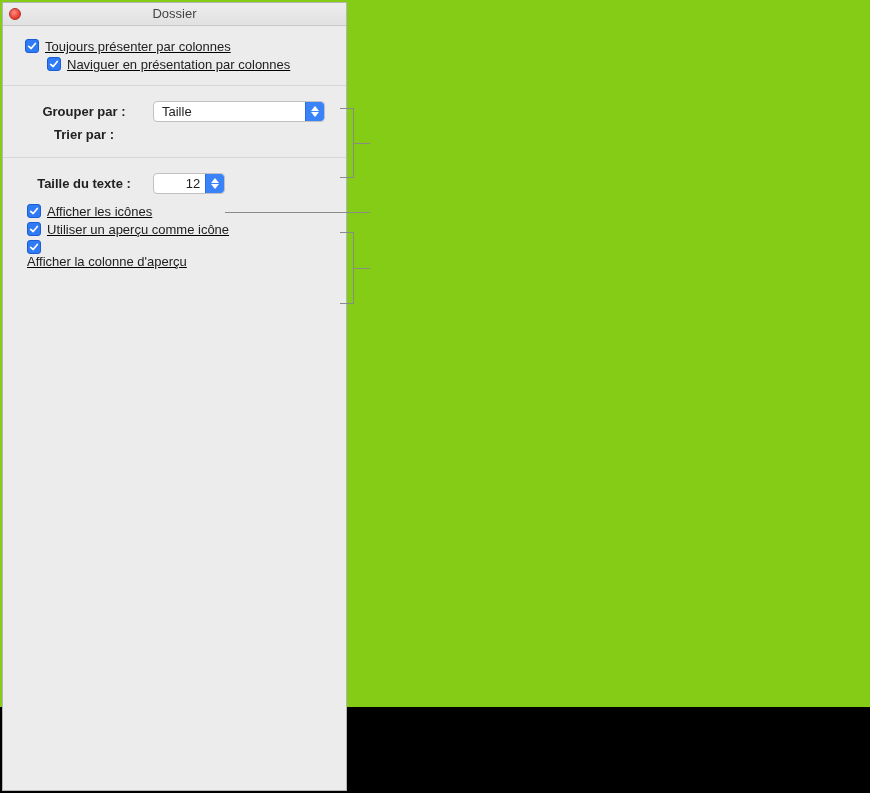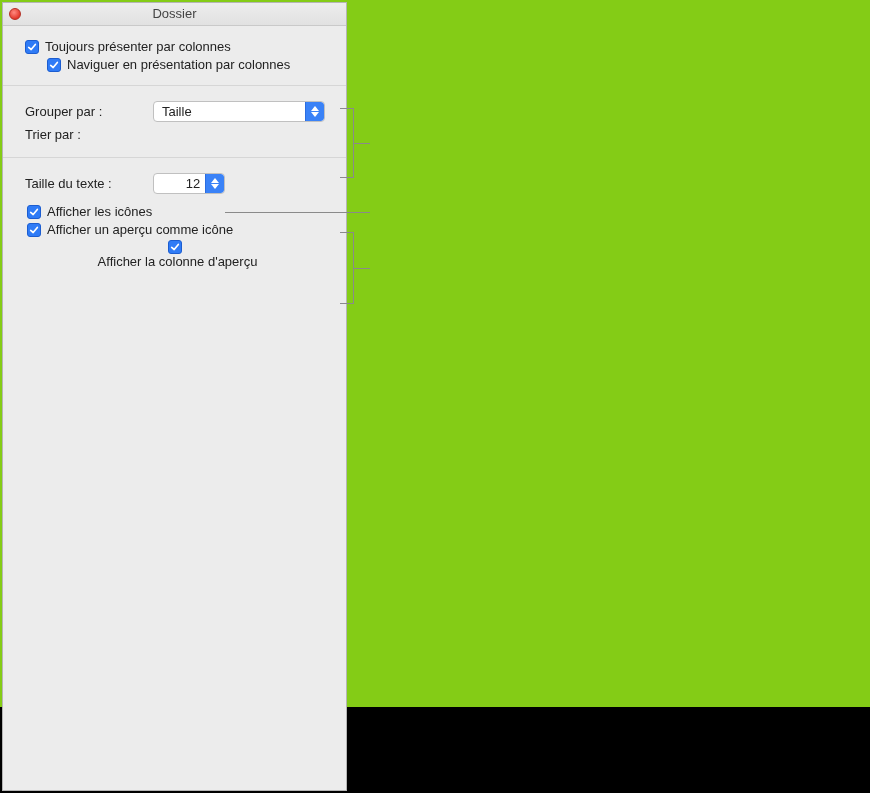--- a/index.html
+++ b/index.html
@@ -49,22 +49,23 @@
     border: 0.5px solid #b42f25;
     box-sizing: border-box;
   }
   .section {
     padding: 10px 18px 10px 22px;
     border-bottom: 1px solid #d6d6d6;
   }
   .section.last { border-bottom: none; }
   .row {
     display: flex;
-    align-items: center;
+    align-items: flex-start;
     margin: 3px 0;
+    text-decoration: underline;
   }
   .indent { margin-left: 22px; }
   .checkbox {
     width: 14px;
     height: 14px;
     border-radius: 3px;
     background: #2f7bf6;
     border: 0.5px solid #1c5dd0;
     margin-right: 6px;
     flex: 0 0 auto;
@@ -81,23 +82,24 @@
   .label {
     color: #222;
   }
   .form-row {
     display: flex;
     align-items: center;
     margin: 5px 0;
   }
   .form-label {
     width: 118px;
-    text-align: left;
+    text-align: center;
     margin-right: 10px;
     color: #222;
+    font-weight: bold;
   }
   .form-label.short {
     width: 118px;
   }
   .select {
     position: relative;
     height: 21px;
     background: #fff;
     border: 1px solid #c0c0c0;
     border-radius: 4px;
@@ -215,21 +217,21 @@
             </svg>
         </div>
         <span class="label">Afficher les icônes</span>
       </div>
       <div class="row" style="margin-left:2px;">
         <div class="checkbox">
           <svg viewBox="0 0 12 12">
               <polyline points="2,6.5 5,9 10,3" fill="none" stroke="#fff" stroke-width="2" stroke-linecap="round" stroke-linejoin="round"></polyline>
             </svg>
         </div>
-        <span class="label">Afficher un aperçu comme icône</span>
+        <span class="label">Utiliser un aperçu comme icône</span>
       </div>
       <div class="row" style="margin-left:2px;flex-direction:column;">
         <div class="checkbox">
           <svg viewBox="0 0 12 12">
               <polyline points="2,6.5 5,9 10,3" fill="none" stroke="#fff" stroke-width="2" stroke-linecap="round" stroke-linejoin="round"></polyline>
             </svg>
         </div>
         <span class="label">Afficher la colonne d'aperçu</span>
       </div>
     </div>

